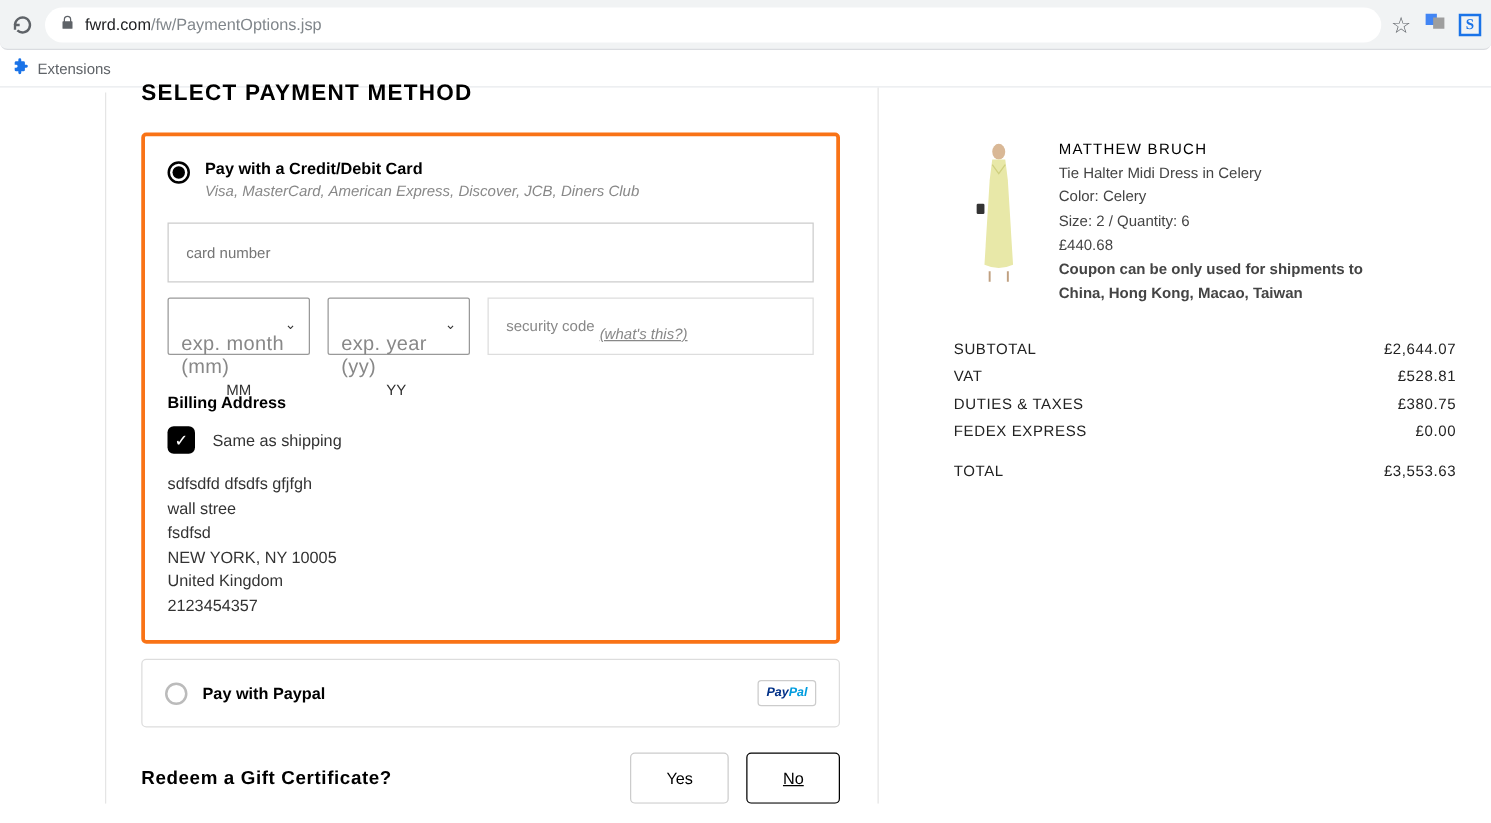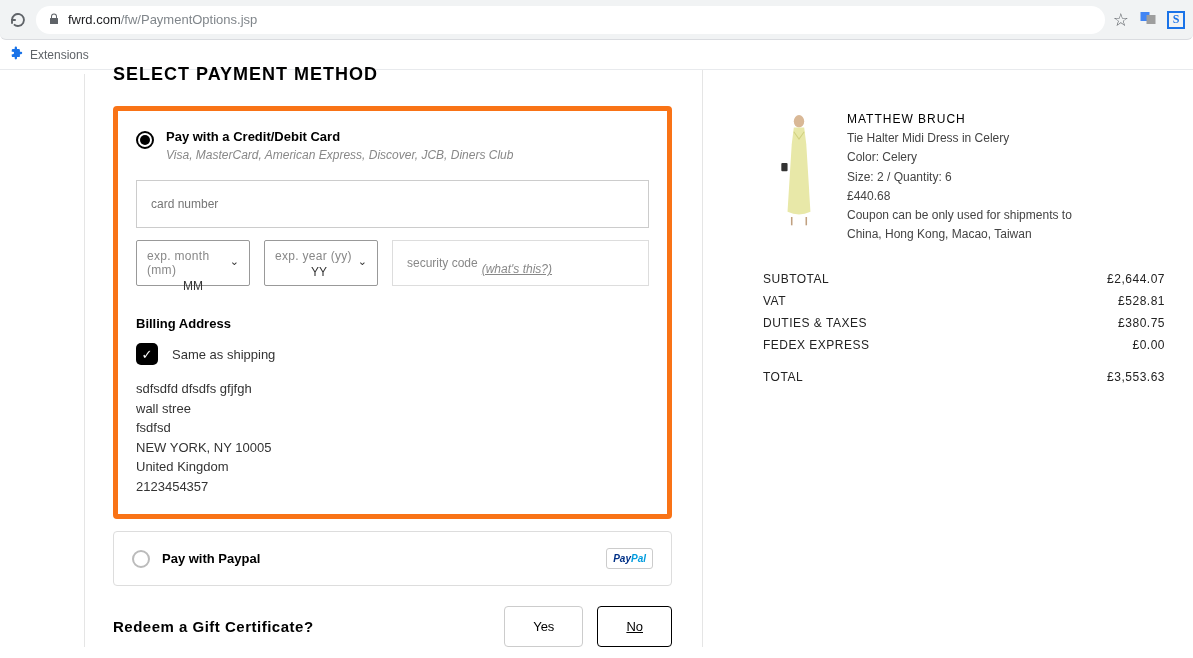--- a/index.html
+++ b/index.html
@@ -111,21 +111,21 @@
       font-size: 18px;
       letter-spacing: 1px;
       font-weight: bold;
       color: #000;
       margin-bottom: 18px;
       height: 24px;
       overflow: hidden;
       margin-top: -10px;
     }
     .payment-box {
-      border: 5px solid #f97316;
+      border: 3px solid #f97316;
       border-radius: 4px;
       padding: 18px;
       margin-bottom: 12px;
     }
     .radio-row {
       display: flex;
       align-items: flex-start;
       gap: 12px;
     }
     .radio-outer {
@@ -175,23 +175,24 @@
     }
     .select-box {
       border: 1px solid #999;
       border-radius: 2px;
       padding: 8px 10px;
       width: 114px;
       height: 46px;
       position: relative;
     }
     .select-label {
-      font-size: 12px;
+      font-size: 16px;
       color: #888;
       letter-spacing: 0.3px;
+      margin-top: 20px;
     }
     .select-value {
       font-size: 12px;
       color: #333;
       margin-top: 2px;
       margin-left: 36px;
     }
     .chevron {
       position: absolute;
       right: 10px;
@@ -465,21 +466,21 @@
               <line x1="32" y1="100" x2="32" y2="108" stroke="#c0a080" stroke-width="1.5"></line>
               <rect x="8" y="48" width="6" height="8" fill="#333" rx="1"></rect>
             </svg>
           </div>
           <div class="product-info">
             <div class="product-brand">MATTHEW BRUCH</div>
             <div>Tie Halter Midi Dress in Celery</div>
             <div>Color: Celery</div>
             <div>Size: 2 / Quantity: 6</div>
             <div>£440.68</div>
-            <div style="max-width:250px;">Coupon can be only used for shipments to China, Hong Kong, Macao, Taiwan</div>
+            <div style="max-width:250px;font-weight:bold;">Coupon can be only used for shipments to China, Hong Kong, Macao, Taiwan</div>
           </div>
         </div>
 
         <div class="summary-row">
           <span>SUBTOTAL</span>
           <span>£2,644.07</span>
         </div>
         <div class="summary-row">
           <span>VAT</span>
           <span>£528.81</span>

